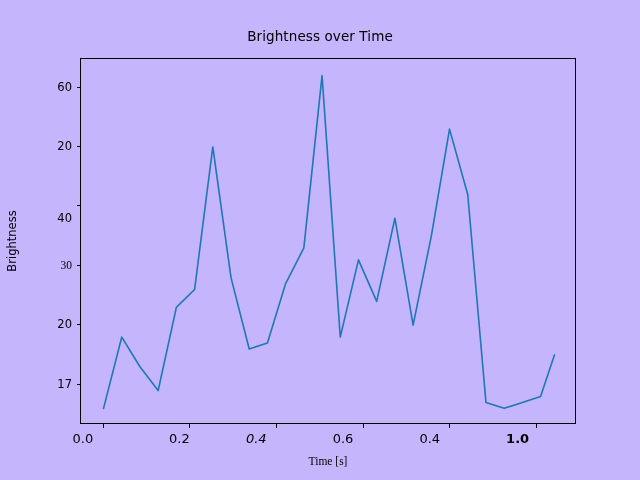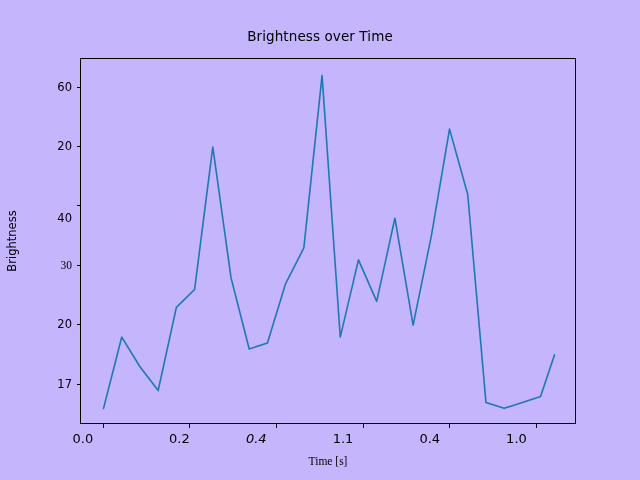--- a/index.html
+++ b/index.html
@@ -119,25 +119,25 @@
       <div class="ytick-label" style="left: 32px; top: 86.5195px;">60</div>
       <div class="ytick-mark" style="left: 76.5px; top: 86.5195px;"></div>
     </div>
   <div class="xtick-group" id="xtick-labels">
       <div class="xtick-label" style="left: 102.545px;">0.0</div>
       <div class="xtick-mark" style="left: 102.545px;"></div>
       <div class="xtick-label" style="left: 199px;">0.2</div>
       <div class="xtick-mark" style="left: 189.259px;"></div>
       <div class="xtick-label" style="left: 275.972px; font-style: italic;">0.4</div>
       <div class="xtick-mark" style="left: 275.972px;"></div>
-      <div class="xtick-label" style="left: 362.685px;">1.1</div>
+      <div class="xtick-label" style="left: 362.685px;">0.6</div>
       <div class="xtick-mark" style="left: 362.685px;"></div>
       <div class="xtick-label" style="left: 449.399px;">0.4</div>
       <div class="xtick-mark" style="left: 449.399px;"></div>
-      <div class="xtick-label" style="left: 536.112px;">1.0</div>
+      <div class="xtick-label" style="left: 536.112px; font-weight: bold;">1.0</div>
       <div class="xtick-mark" style="left: 536.112px;"></div>
     </div>
 
   <div id="plot-area">
     <svg id="data-svg" viewBox="0 0 496 366" preserveAspectRatio="none">
       <polyline id="data-line" fill="none" stroke="#1f77b4" stroke-width="1.6" stroke-linejoin="round" stroke-linecap="round" points="22.55,349.36 40.76,278.06 58.97,307.77 77.17,331.54 95.38,248.36 113.59,230.53 131.80,87.94 150.01,218.65 168.22,289.95 186.43,284.01 204.64,224.59 222.85,188.94 241.06,16.64 259.27,278.06 277.48,200.82 295.69,242.42 313.90,159.23 332.11,266.18 350.32,177.06 368.53,70.11 386.74,135.47 404.95,343.42 423.16,349.36 441.37,343.42 459.58,337.48 473.45,295.89"></polyline>
     </svg>
   </div>
 
   <div id="xlabel">Time [s]</div>

